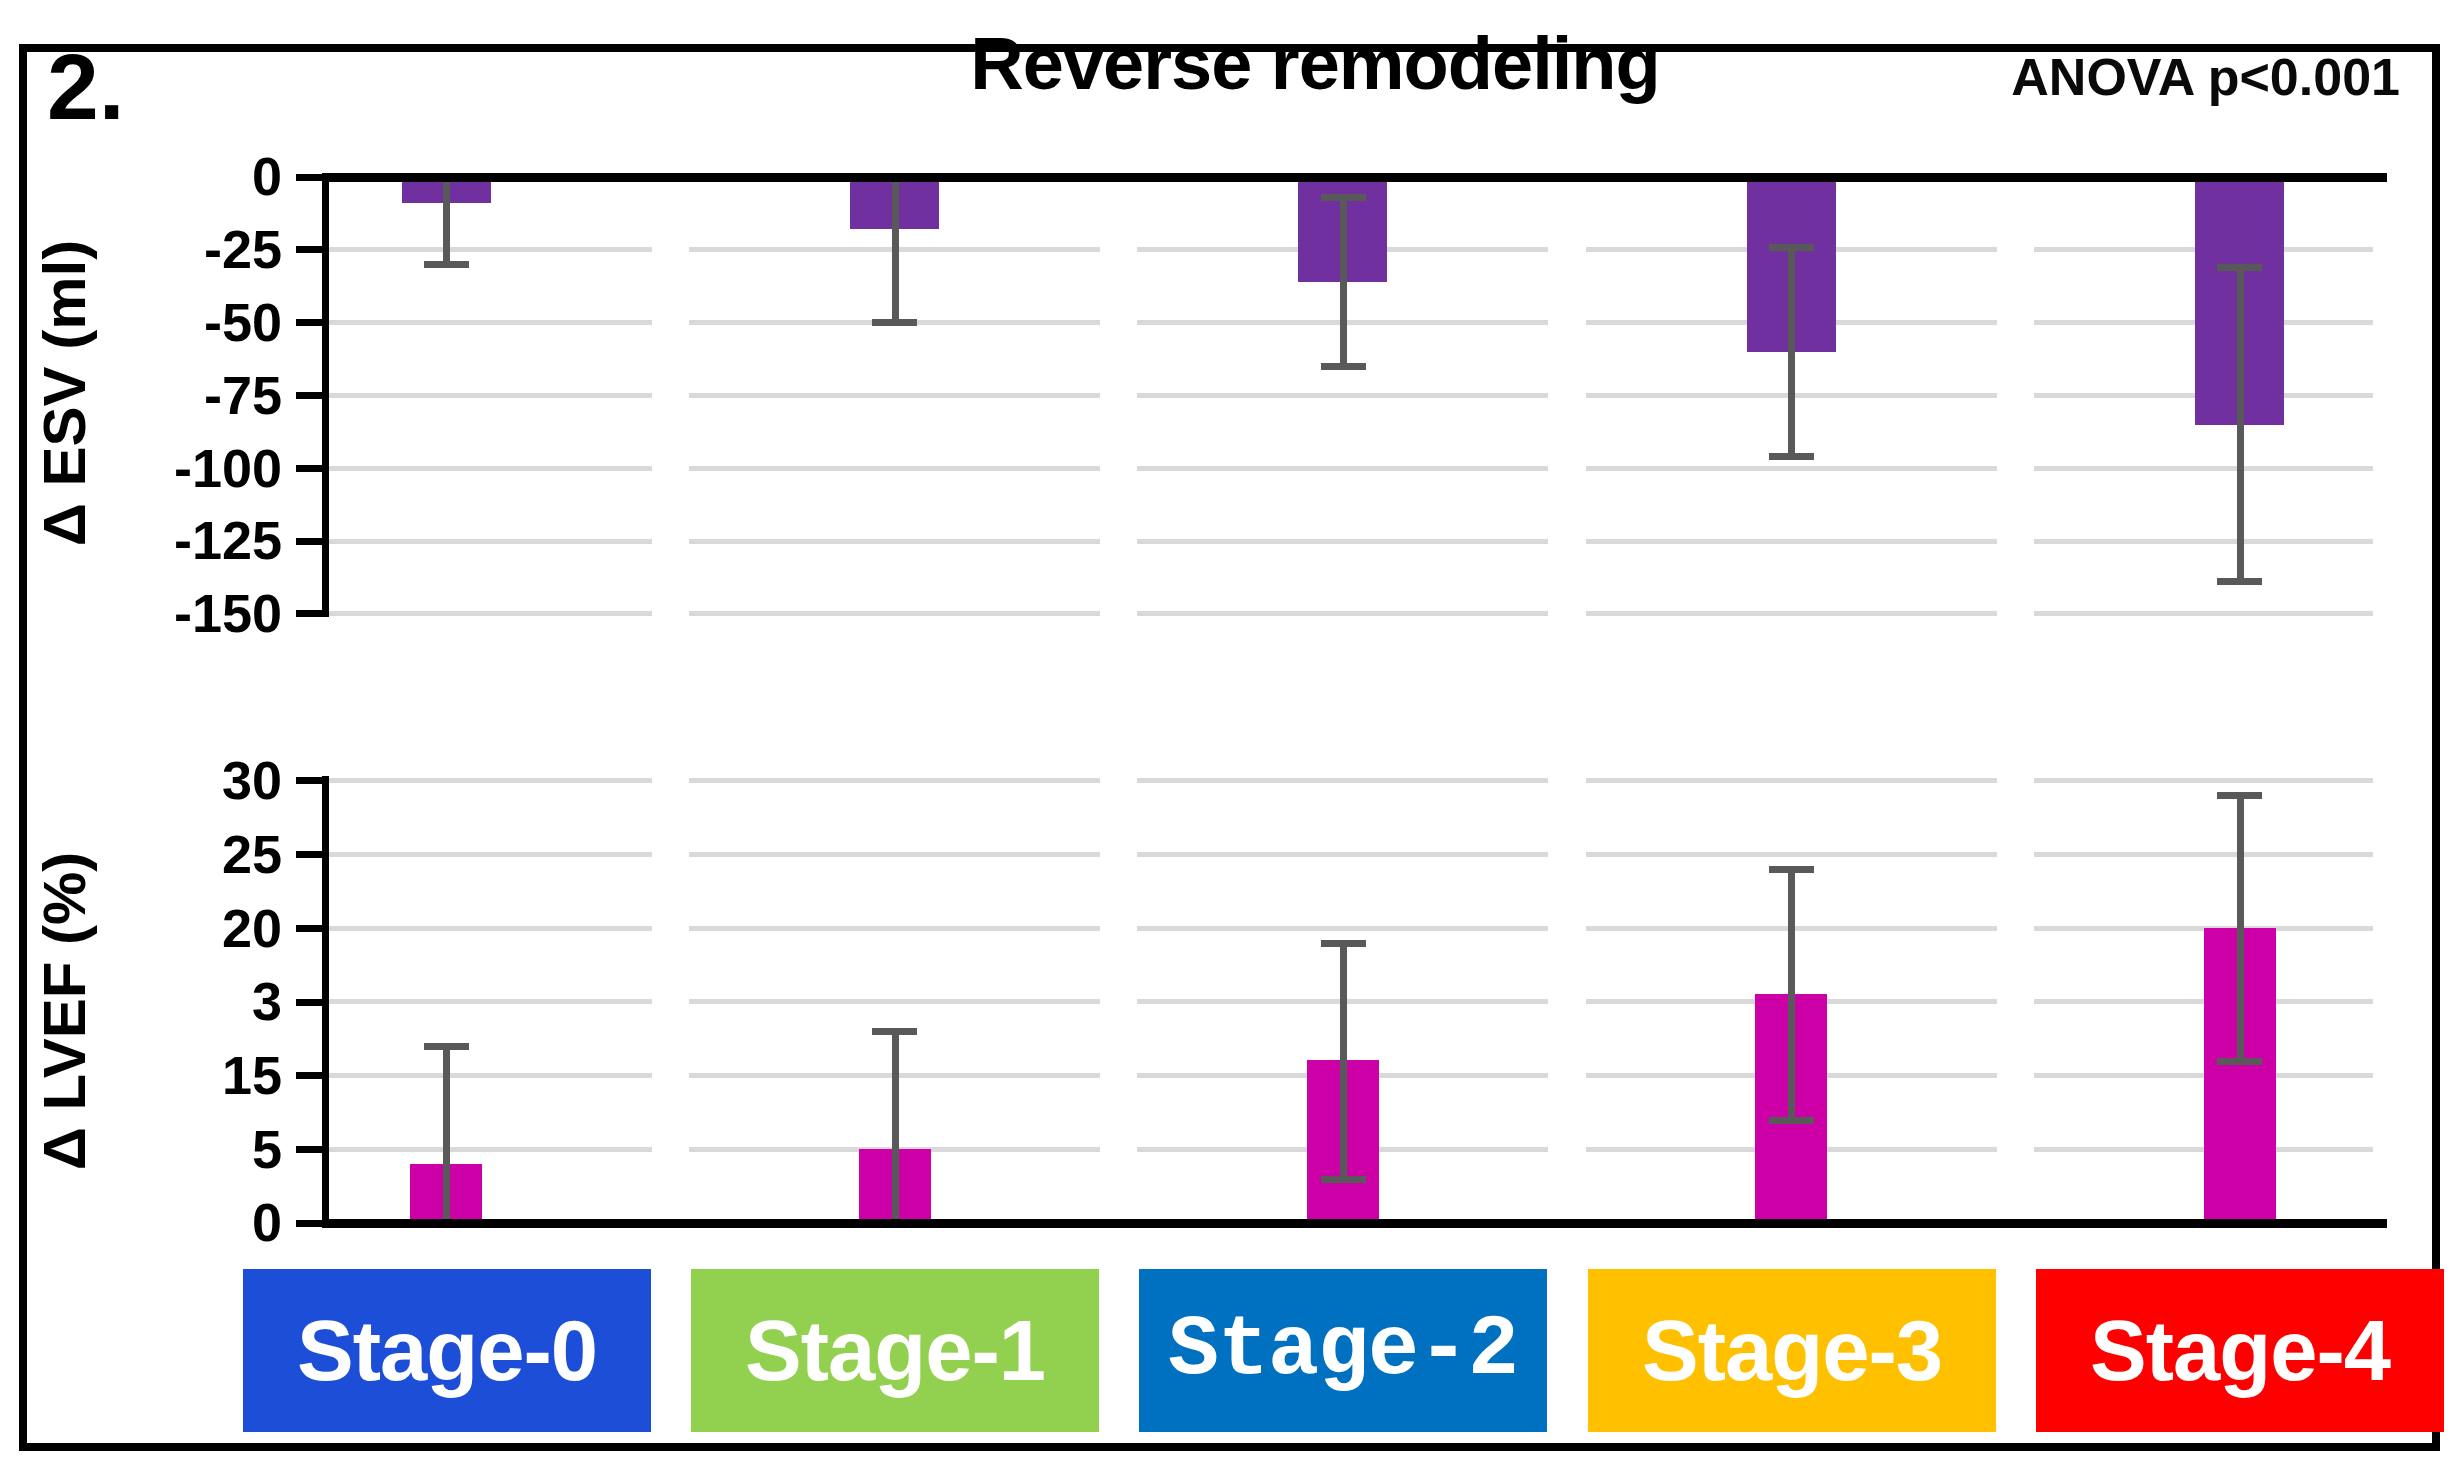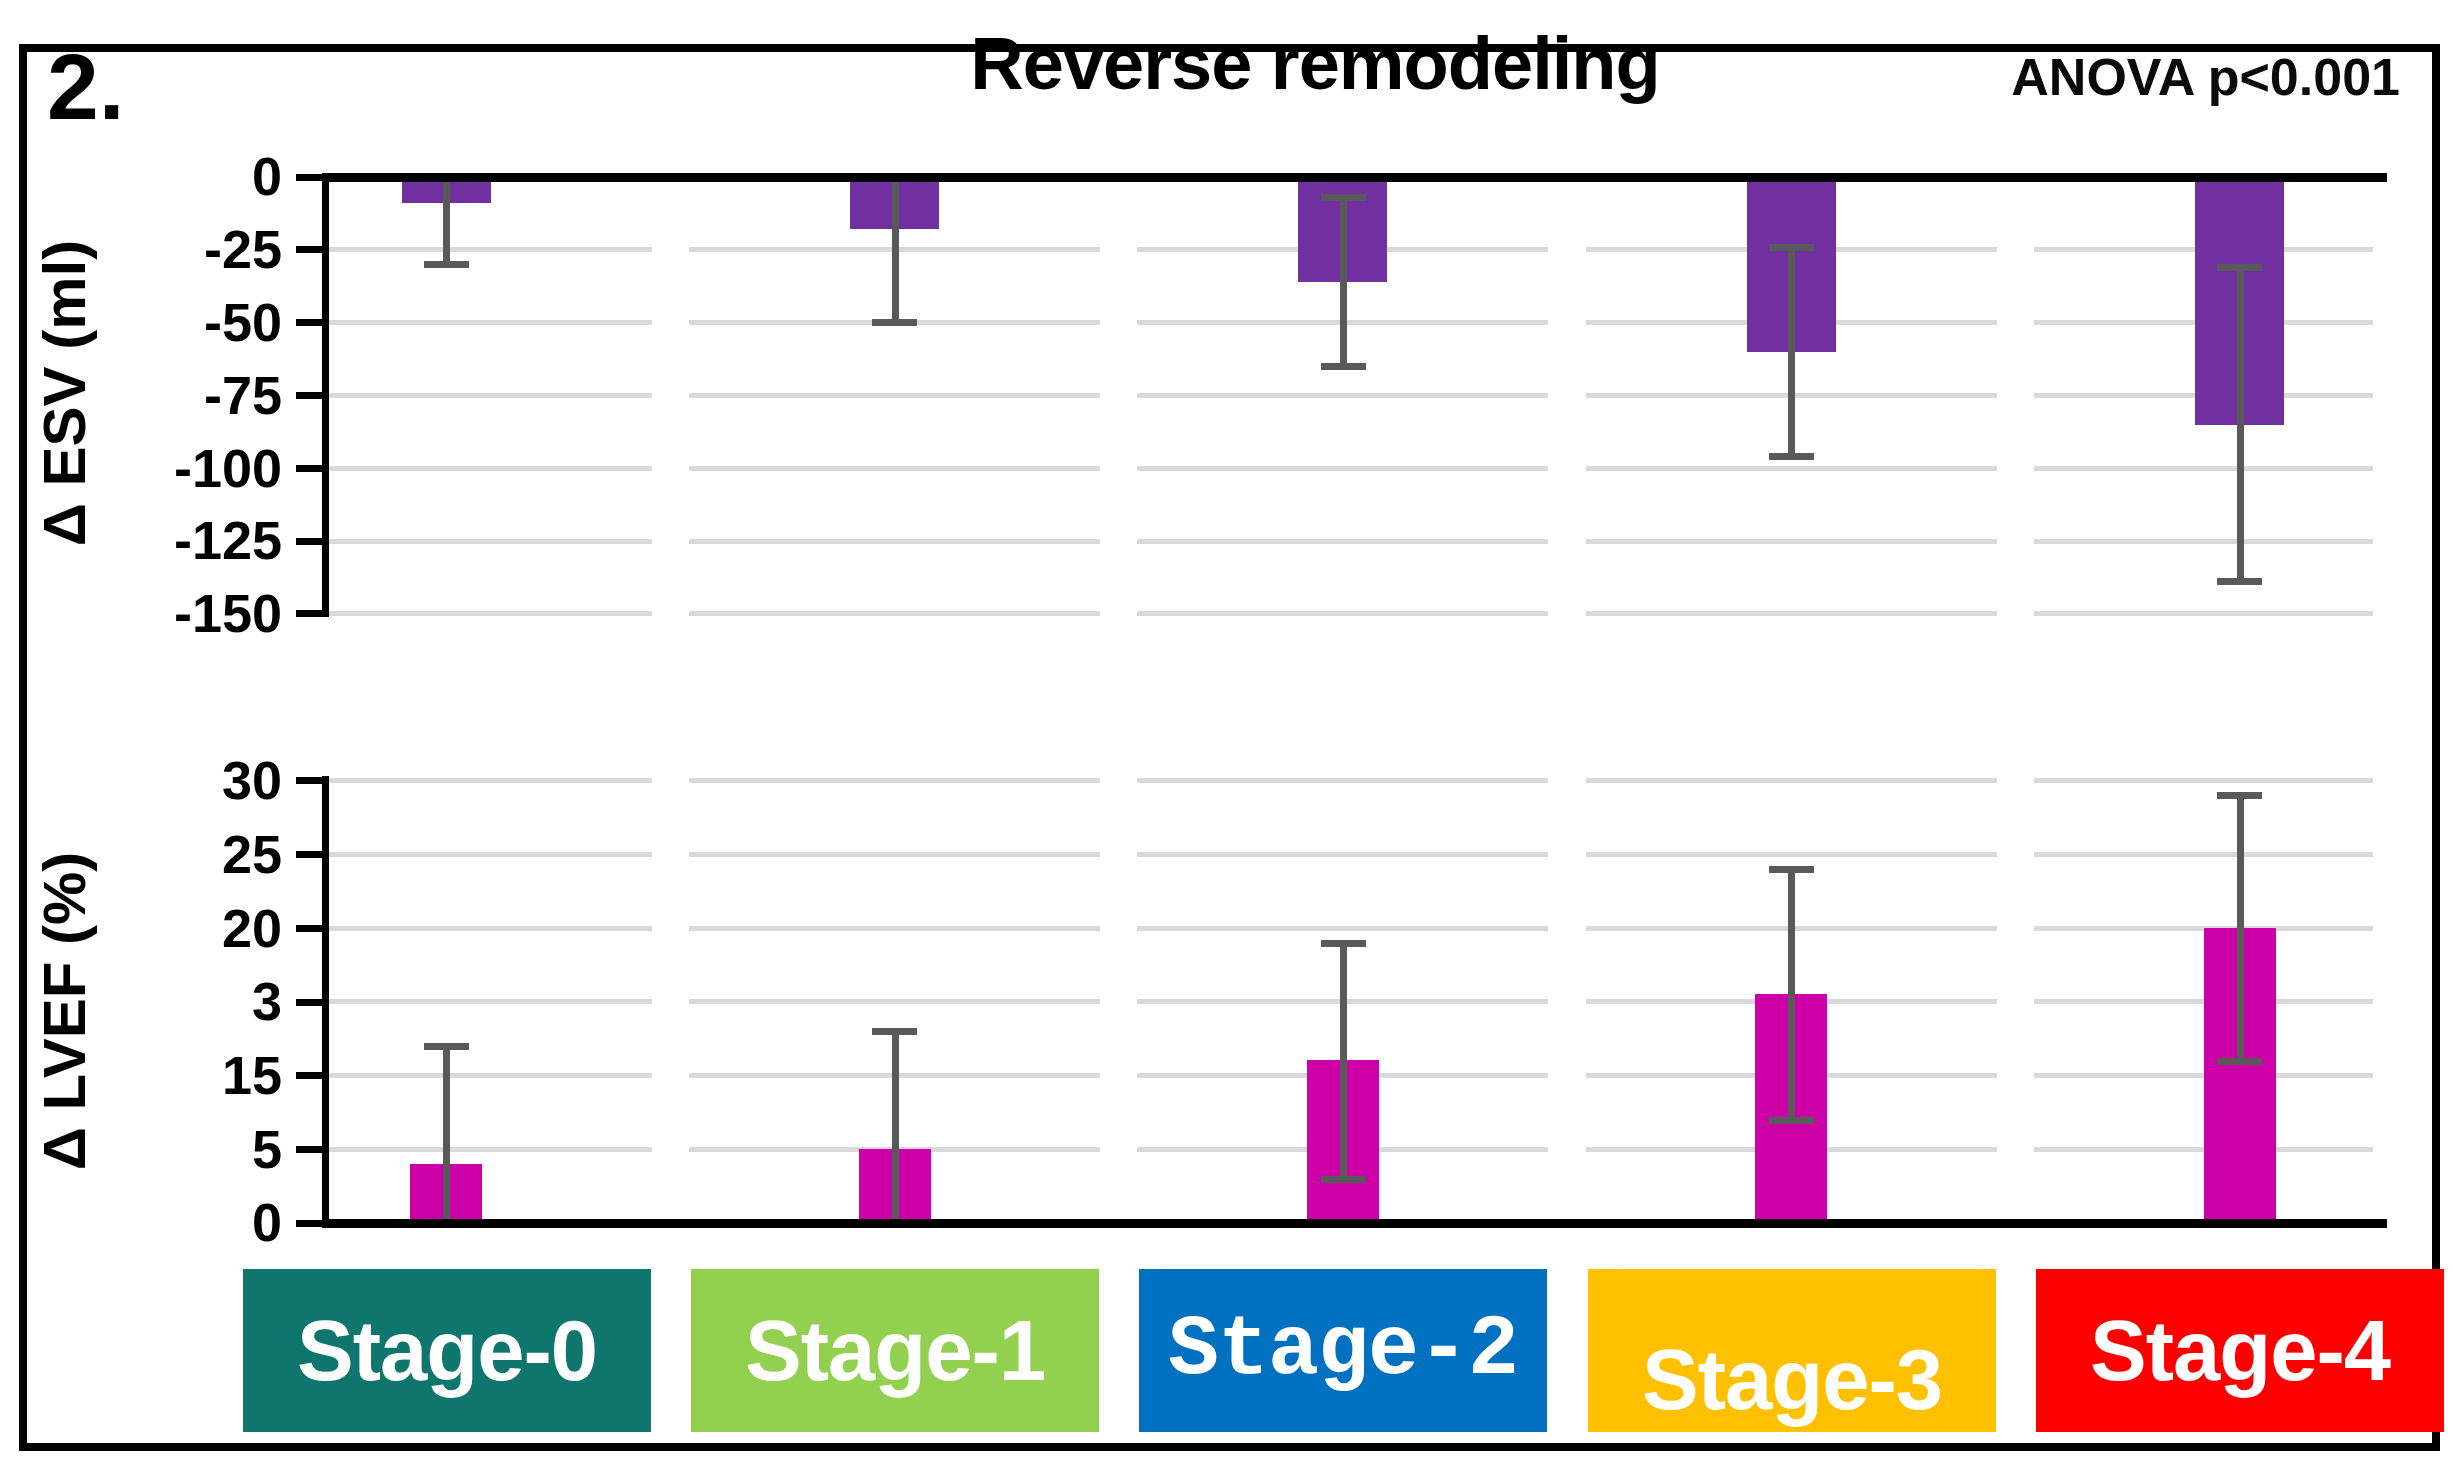--- a/index.html
+++ b/index.html
@@ -183,30 +183,30 @@
       <div class="abs" style="left: 296px; top: 925px; width: 29px; height: 6.8px; background: rgb(0, 0, 0); z-index: 5;"></div>
       <div class="tick-label" style="left: 73px; top: 901px; width: 209px; text-align: right;">20</div>
       <div class="abs" style="left: 296px; top: 999px; width: 29px; height: 6.8px; background: rgb(0, 0, 0); z-index: 5;"></div>
       <div class="tick-label" style="left: 73px; top: 974px; width: 209px;">3</div>
       <div class="abs" style="left: 296px; top: 1072px; width: 29px; height: 6.8px; background: rgb(0, 0, 0); z-index: 5;"></div>
       <div class="tick-label" style="left: 73px; top: 1048px; width: 209px;">15</div>
       <div class="abs" style="left: 296px; top: 1146px; width: 29px; height: 6.8px; background: rgb(0, 0, 0); z-index: 5;"></div>
       <div class="tick-label" style="left: 73px; top: 1122px; width: 209px;">5</div>
       <div class="abs" style="left: 296px; top: 1220px; width: 29px; height: 6.8px; background: rgb(0, 0, 0); z-index: 5;"></div>
       <div class="tick-label" style="left: 73px; top: 1195px; width: 209px;">0</div>
-      <div class="abs" style="left: 243px; top: 1269px; width: 408px; height: 163px; background: #0f766e; z-index: 3;">
+      <div class="abs" style="left: 243px; top: 1269px; width: 408px; height: 163px; background: #1d4ed8; z-index: 3;">
         <div class="stage-text" style="color: rgb(255, 255, 255);">Stage-0</div>
       </div>
       <div class="abs" style="left: 691px; top: 1269px; width: 408px; height: 163px; background: rgb(146, 208, 80); z-index: 3;">
         <div class="stage-text" style="color: rgb(255, 255, 255);">Stage-1</div>
       </div>
       <div class="abs" style="left: 1139px; top: 1269px; width: 408px; height: 163px; background: rgb(0, 112, 192); z-index: 3;">
         <div class="stage-text" style="color: rgb(255, 255, 255); font-family: Liberation Mono, monospace;">Stage-2</div>
       </div>
       <div class="abs" style="left: 1588px; top: 1269px; width: 408px; height: 163px; background: rgb(255, 192, 0); z-index: 3;">
-        <div class="stage-text" style="color: rgb(255, 255, 255); margin-top: 29px;">Stage-3</div>
+        <div class="stage-text" style="color: rgb(255, 255, 255);">Stage-3</div>
       </div>
       <div class="abs" style="left: 2036px; top: 1269px; width: 408px; height: 163px; background: rgb(254, 0, 0); z-index: 3;">
         <div class="stage-text" style="color: rgb(255, 255, 255);">Stage-4</div>
       </div>
     </div>
 </div>
 
 
 </body></html>

